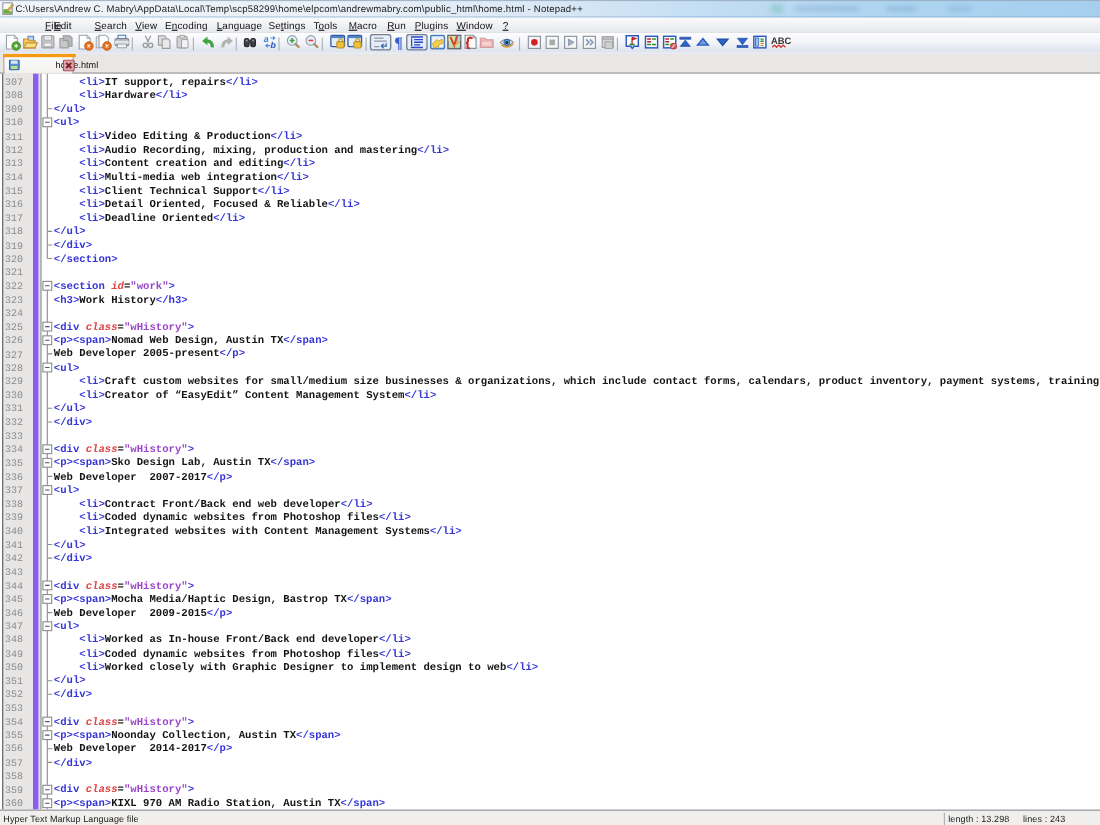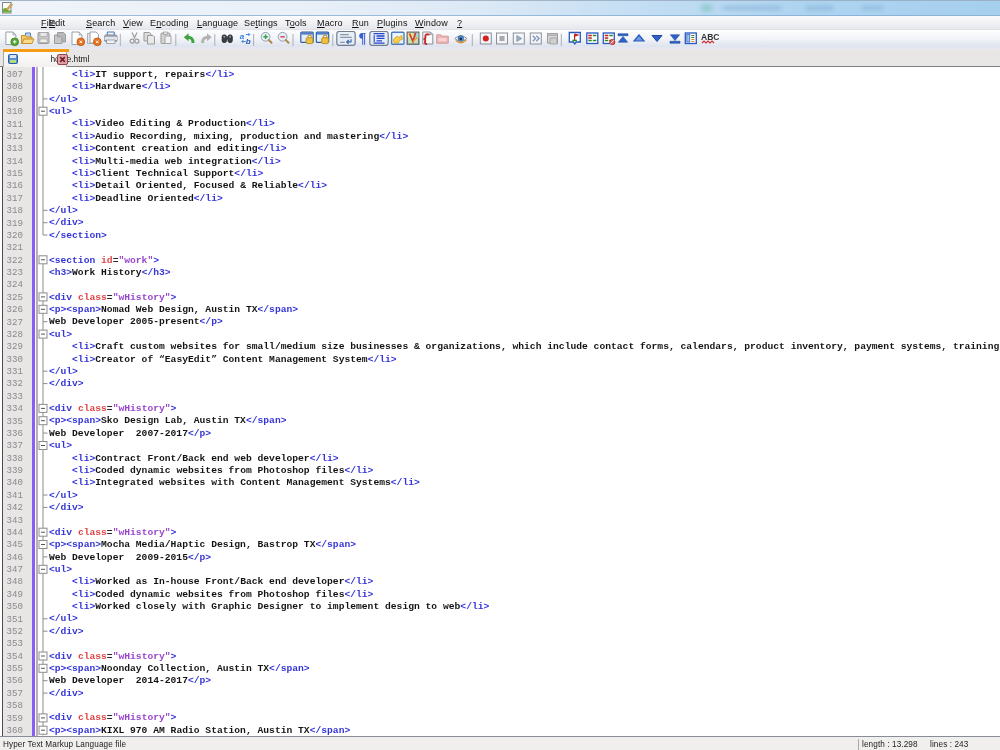--- a/index.html
+++ b/index.html
@@ -20,47 +20,48 @@
   background:linear-gradient(180deg,#fdfdfe 0%,#f2f4f8 45%,#dfe4ee 85%,#e8ebf2 100%); }
 #tabbar { position:absolute; left:0; top:48.5px; width:1000px; height:18.5px; background:#e9e7e5; }
 #tabbar .bline { position:absolute; left:0; bottom:0; width:100%; height:1.2px; background:#7e7e7e; }
 #tab { position:absolute; left:3px; top:0.5px; width:63.5px; height:18px;
   background:linear-gradient(180deg,#fdfdfd,#f2f1ef);
   border-left:1px solid #a8a8a8; border-right:1px solid #a8a8a8; }
 #tab .orange { position:absolute; left:-1px; top:0; width:65.5px; height:2.5px; background:#f59b14; }
 #tab .lbl { position:absolute; left:14.5px; top:4.8px; font-size:8.3px; color:#111; letter-spacing:0;padding-left:32px; }
 #editor { position:absolute; left:0; top:67px; width:1000px; height:668.5px; background:#fff; }
 #lb { position:absolute; left:2px; top:67px; width:1.2px; height:669px; background:#4c4c50; }
-#nummargin { position:absolute; left:3.2px; top:67px; width:32.3px; height:668.5px; background:#e7e6e5; border-right:3px solid #8b5cf6; }
+#nummargin { position:absolute; left:3.2px; top:67px; width:32.3px; height:668.5px; background:#e7e6e5; border-right:5px solid #8b5cf6; }
 #bmline { position:absolute; left:36.4px; top:67px; width:1.2px; height:668.5px; background:#b2b2b2; }
 #nums { position:absolute; right:9.6px; top:2.1px; text-align:right;
   font-family:"Liberation Mono",monospace; font-size:9.1px; line-height:12.38px; color:#8a8a8e; }
 #code { position:absolute; left:48.9px; top:68.9px; font-family:"Liberation Mono",monospace;
   font-size:9.66px; line-height:12.38px; font-weight:bold; color:#141414; white-space:pre; }
 #code i { font-style:normal; }
-#code .g { color:#3434d8; } #code .a { color:#e04545; } #code .q { color:#9a46cc; } #code .e { color:#262626; }
+#code .g { color:#3434d8; } #code .a { color:#e04545;font-style:italic; } #code .q { color:#9a46cc; } #code .e { color:#262626; }
 #statusbar { position:absolute; left:0; top:735.5px; width:1000px; height:14.5px;
   background:#f0efed; border-top:1px solid #898e96; }
 #statusbar span { position:absolute; top:3.8px; font-size:8.2px; color:#222; letter-spacing:.1px;text-align:center; }
 #statusbar .vsep { position:absolute; left:858px; top:2px; width:1px; height:12px; background:#aaa; }
 </style></head>
 <body>
 <div id="titlebar">
     <div class="grad"></div>
     <div class="topline"></div>
     <div class="botline"></div>
     <div style="position:absolute;left:701px;top:4px;width:11px;height:8px;background:#62b8a2;opacity:.38;filter:blur(2.2px)"></div>
     <div style="position:absolute;left:723px;top:5.5px;width:58px;height:4.5px;background:#5586b4;opacity:.32;filter:blur(2.2px)"></div>
     <div style="position:absolute;left:806px;top:5.5px;width:27px;height:4.5px;background:#5586b4;opacity:.32;filter:blur(2.2px)"></div>
     <div style="position:absolute;left:862px;top:5.5px;width:21px;height:4.5px;background:#5586b4;opacity:.28;filter:blur(2.2px)"></div>
     <svg width="12" height="13" style="position:absolute;left:2px;top:2px">
       <rect x="0.5" y="0.5" width="8.5" height="10.5" fill="#fbfbf8" stroke="#82878c"></rect>
       <path d="M0.9 7.2 q2.6-2.2 4.4 0 q1.8 2.2 3.8 .6 v2.8 h-8.2 z" fill="#6cb23e"></path>
       <path d="M4.6 6.8 l4.6-5.2 1.4 1.1 -4.6 5.2 -2 .9 z" fill="#e0b054" stroke="#96722a" stroke-width=".5"></path>
     </svg>
+    <span id="ttext">C:\Users\Andrew C. Mabry\AppData\Local\Temp\scp58299\home\elpcom\andrewmabry.com\public_html\home.html - Notepad++</span>
   </div>
 <div id="menubar">
     <span class="mi" style="left:8px"><u>F</u>ile</span>
     <span class="mi" style="left:16px"><u>E</u>dit</span>
     <span class="mi" style="left:53px"><u>S</u>earch</span>
     <span class="mi" style="left:90px"><u>V</u>iew</span>
     <span class="mi" style="left:117px">E<u>n</u>coding</span>
     <span class="mi" style="left:164px"><u>L</u>anguage</span>
     <span class="mi" style="left:211px">Se<u>t</u>tings</span>
     <span class="mi" style="left:252px">T<u>o</u>ols</span>

